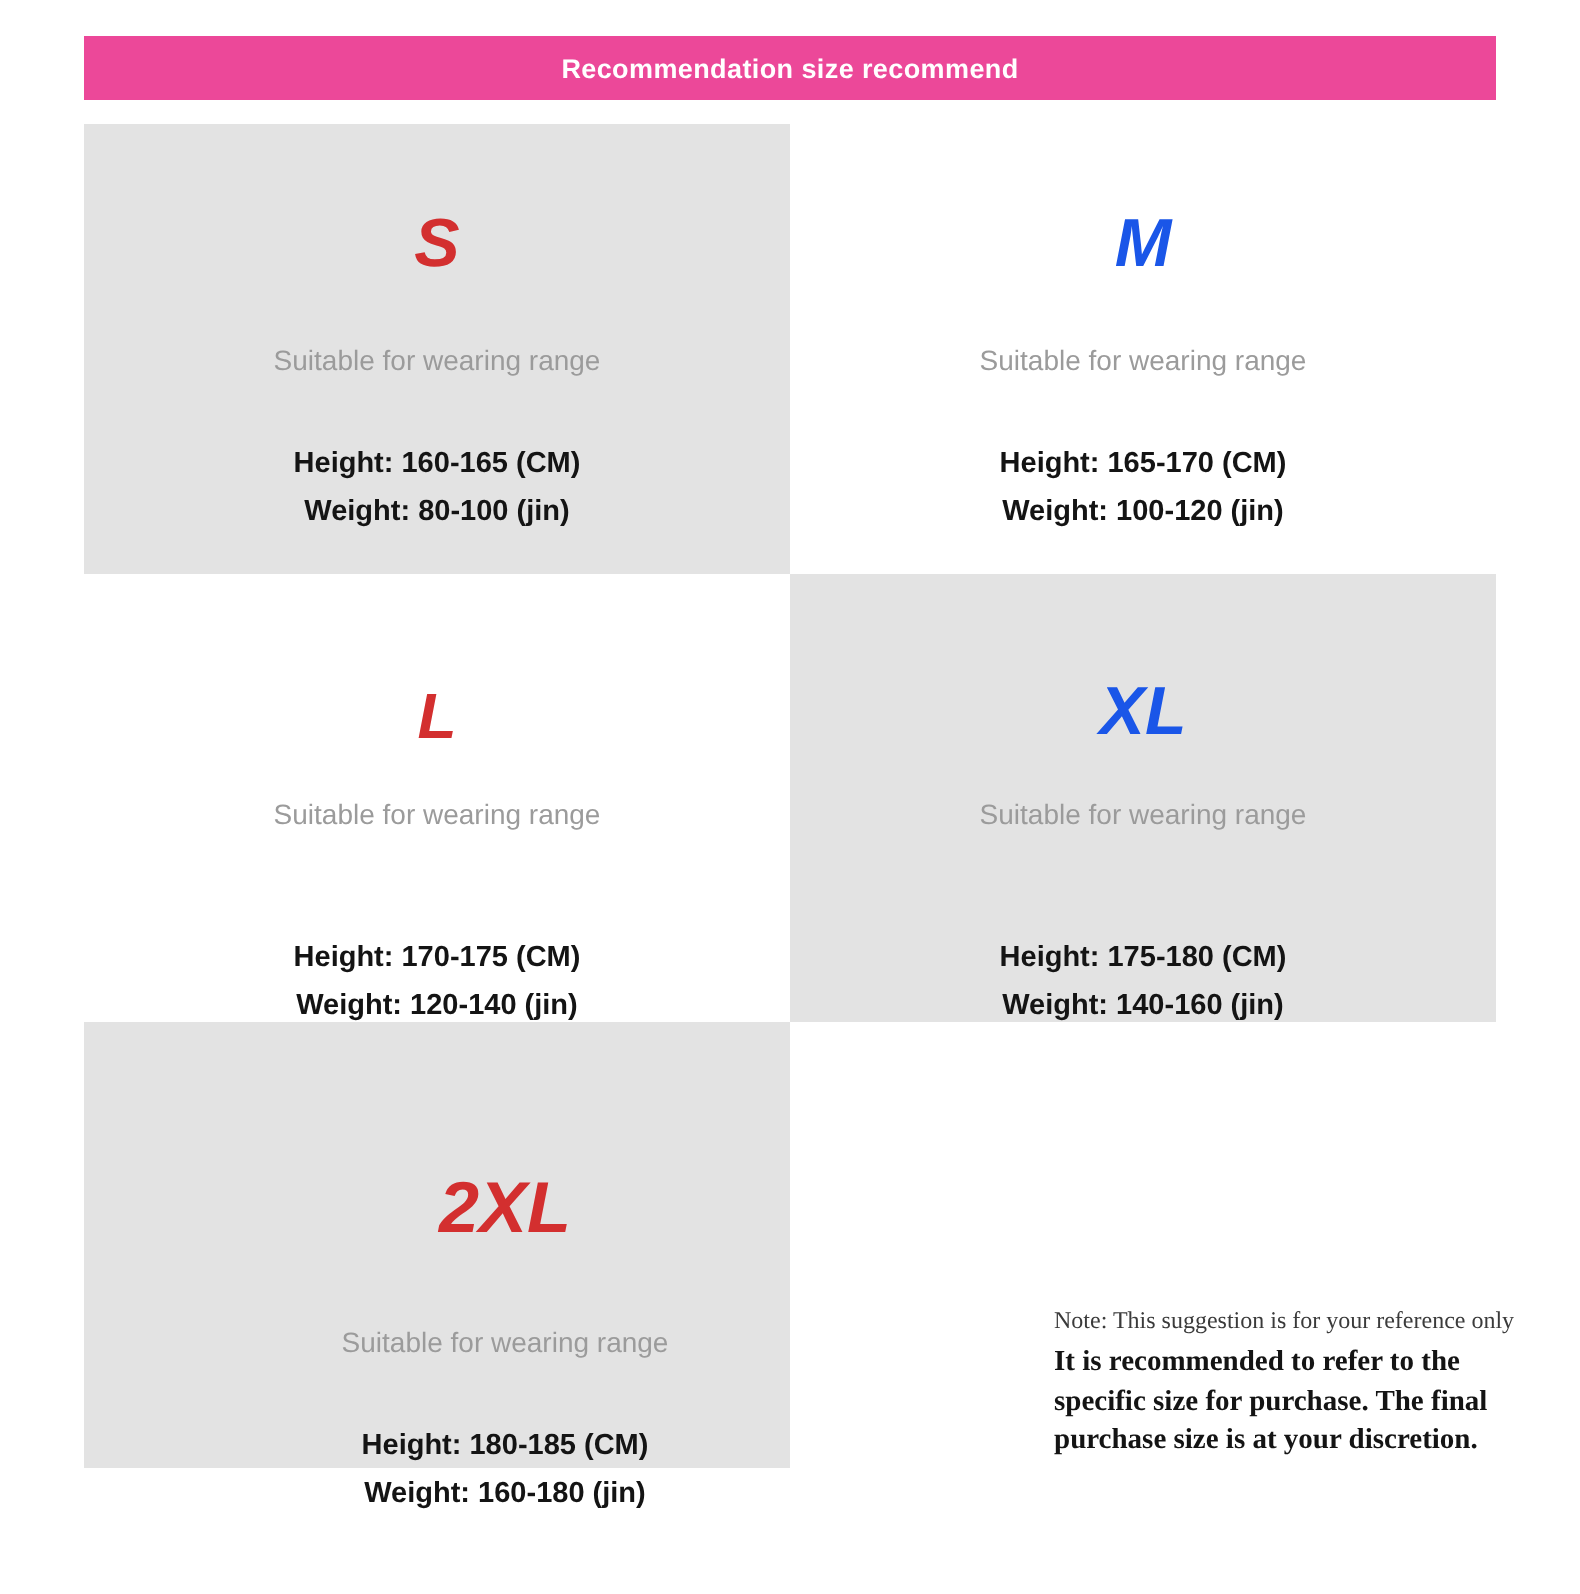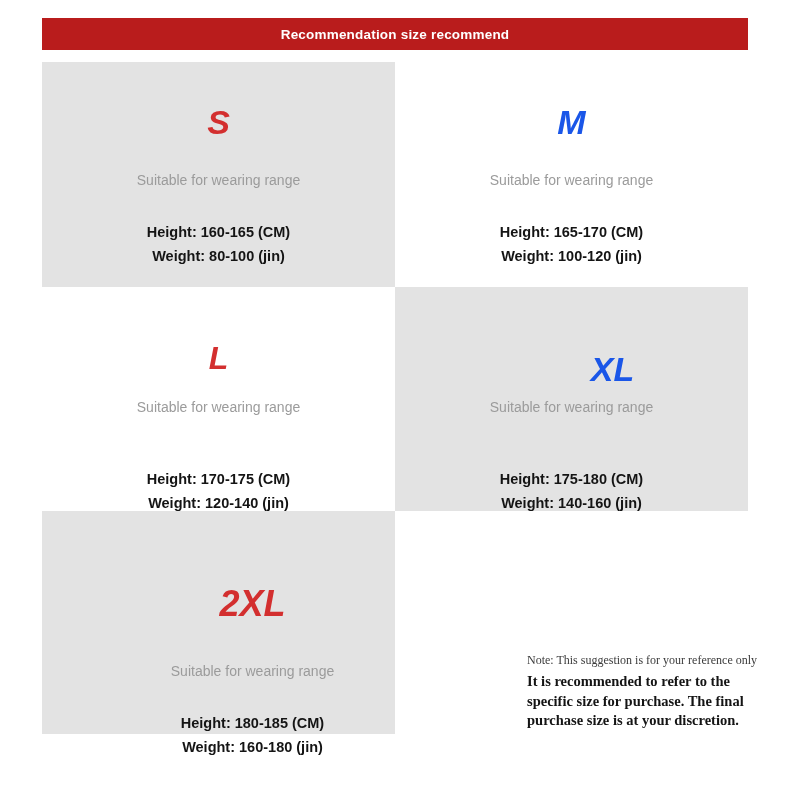--- a/index.html
+++ b/index.html
@@ -24,21 +24,21 @@
     background: #ffffff;
   }
 
   
   .header-bar {
     position: absolute;
     left: 42px;
     top: 18px;
     width: 706px;
     height: 32px;
-    background: #b91c1c;
+    background: #ec4899;
     display: flex;
     align-items: center;
     justify-content: center;
   }
   .header-title {
     color: #ffffff;
     font-size: 13.5px;
     font-weight: bold;
     letter-spacing: 0.2px;
   }
@@ -76,21 +76,21 @@
     left: 0;
     width: 100%;
     text-align: center;
     font-weight: bold;
     font-style: italic;
     line-height: 1;
   }
   .size-s   { top: 43px; font-size: 34px; color: #d32f2f; }
   .size-m   { top: 43px; font-size: 34px; color: #1a56e8; }
   .size-l   { top: 55px; font-size: 32px; color: #d32f2f; }
-  .size-xl  { top: 65px; font-size: 34px; color: #1a56e8; padding-left: 41px; }
+  .size-xl  { top: 52px; font-size: 34px; color: #1a56e8; }
   .size-2xl { top: 75px; font-size: 36px; color: #d32f2f; }
 
   .range-caption {
     position: absolute;
     left: 0;
     width: 100%;
     text-align: center;
     color: #9b9b9b;
     font-size: 14px;
   }

